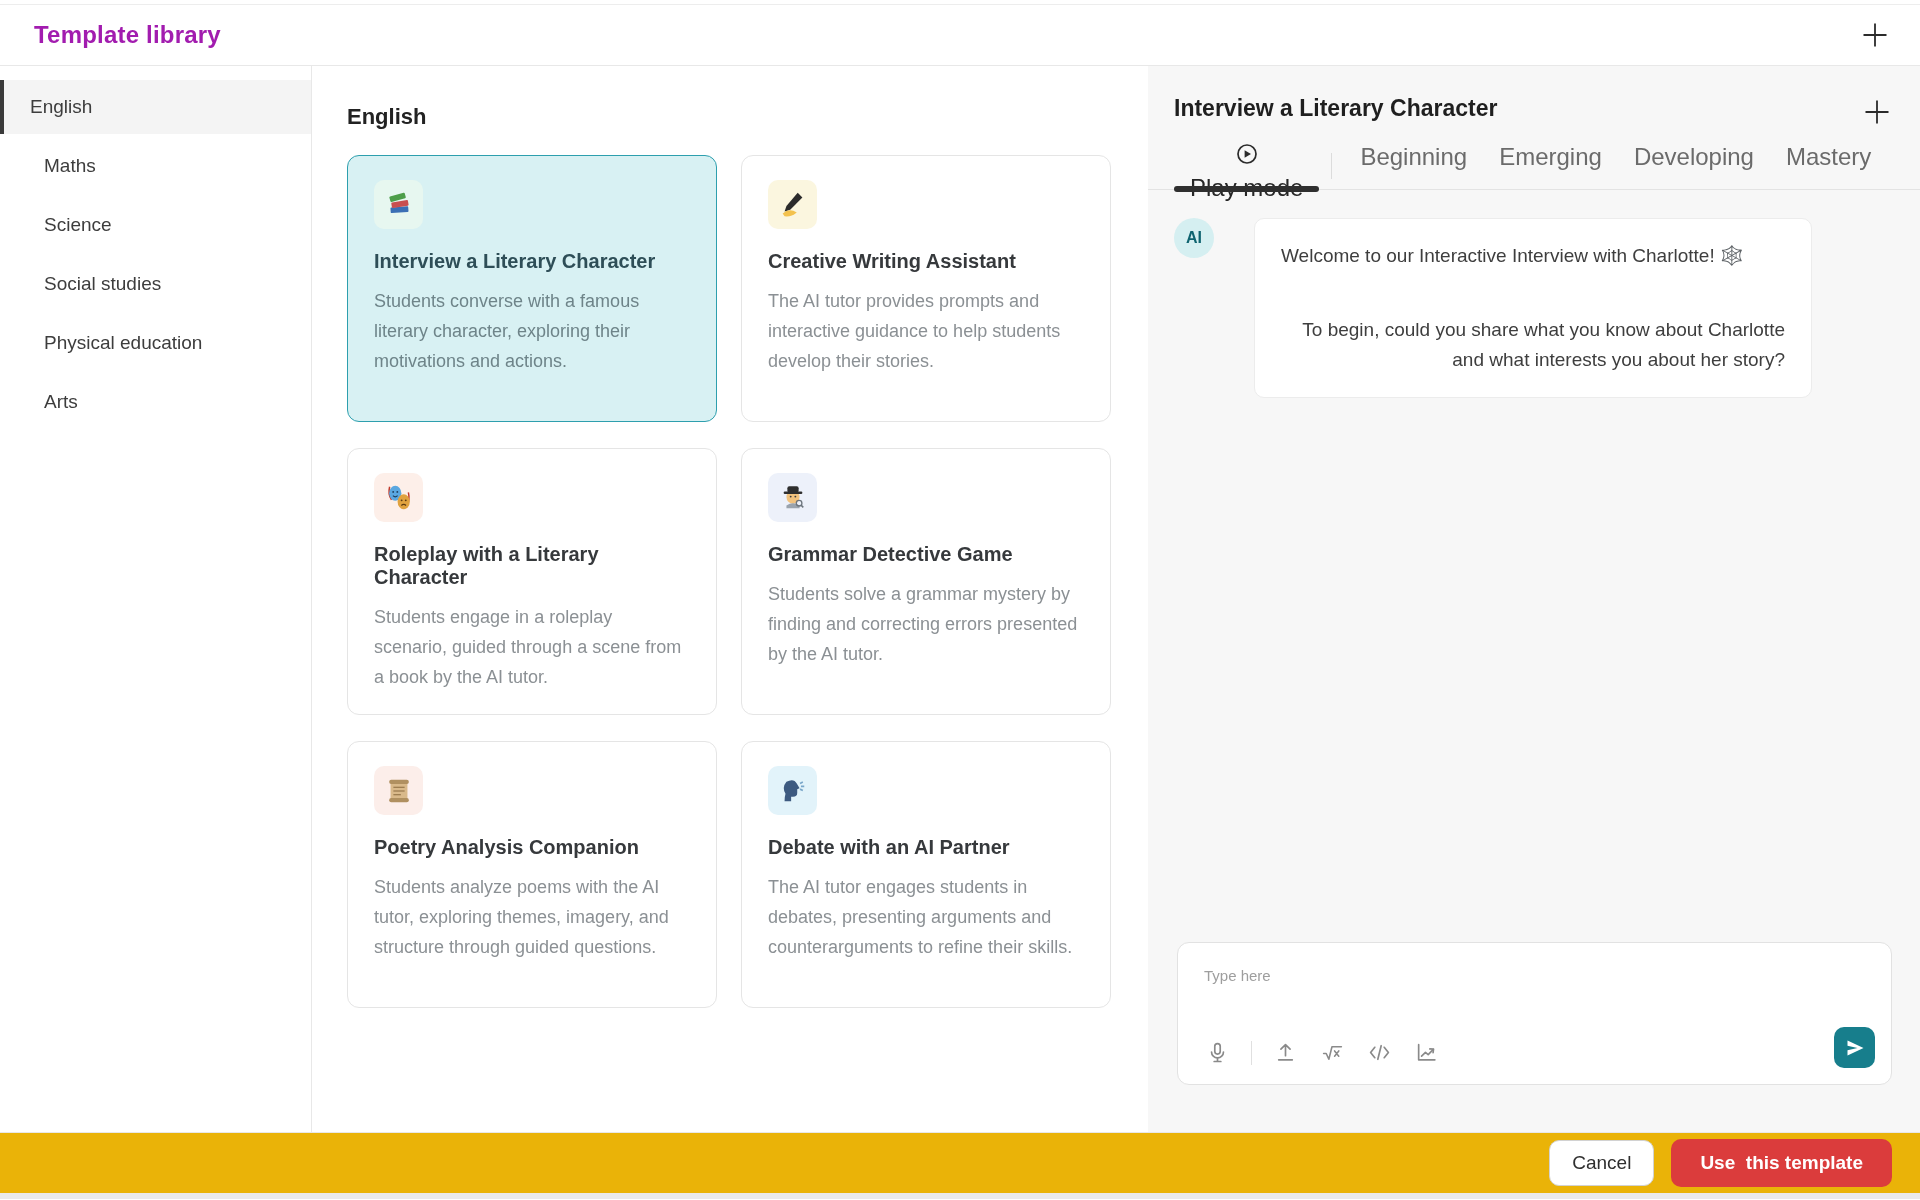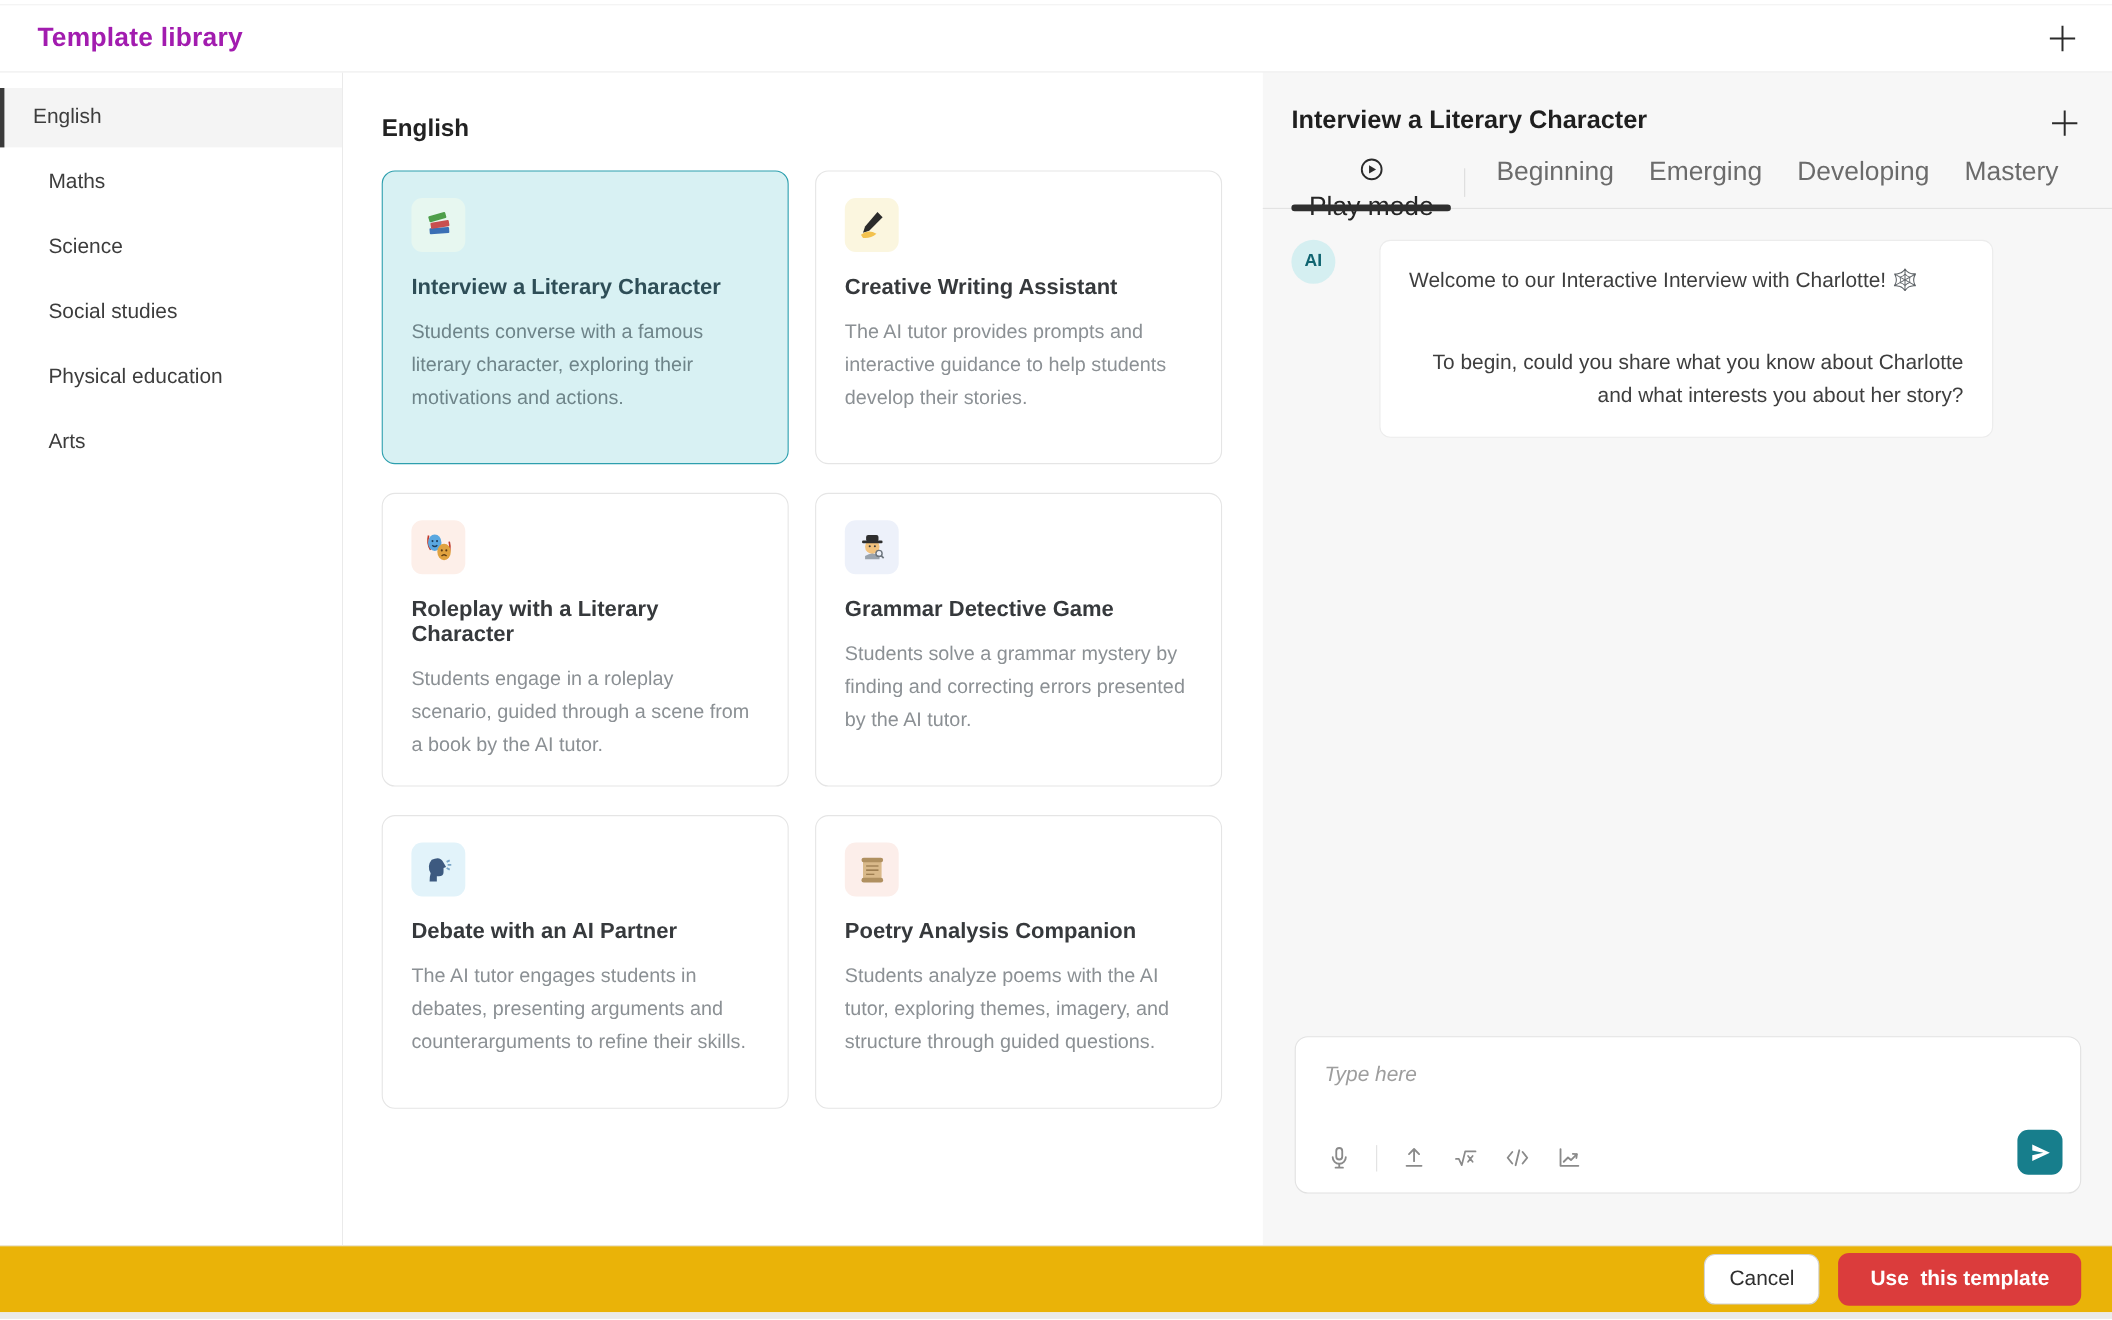--- a/index.html
+++ b/index.html
@@ -33,21 +33,21 @@
   .tab { position:relative; height:100%; display:flex; align-items:center; gap:9px; padding:0 16px; font-size:24px; color:#6b6b6b; cursor:pointer;flex-direction:column; }
   .tab.active { color:#262626; }
   .tab.active::after { content:""; position:absolute; left:0; right:0; bottom:-3px; height:6px; border-radius:3px; background:#2f2f2f; }
   .tab-divider { width:1px; height:26px; background:#dcdcdc; margin:0 12px; }
   .chat { display:flex; gap:40px; padding:28px 26px 0 26px; }
   .avatar { width:40px; height:40px; border-radius:50%; background:#d5eff1; color:#0f6470; font-size:16px; font-weight:bold; display:flex; align-items:center; justify-content:center; flex-shrink:0; }
   .bubble { width:558px; background:#fff; border:1px solid #ececec; border-radius:10px; padding:22px 26px; font-size:19px; line-height:30px; color:#3e3e3e; }
   .bubble p + p { margin-top:44px;text-align:right; }
   
   .composer { position:absolute; left:29px; right:28px; bottom:47px; height:143px; background:#fff; border:1px solid #e2e2e2; border-radius:12px; }
-  .composer textarea { width:100%; height:72px; border:none; outline:none; resize:none; background:transparent; padding:24px 26px 0 26px; font-family:"Liberation Sans", sans-serif; font-size:19px; color:#c2410c;font-style:italic; }
+  .composer textarea { width:100%; height:72px; border:none; outline:none; resize:none; background:transparent; padding:24px 26px 0 26px; font-family:"Liberation Sans", sans-serif; font-size:15px; color:#c2410c; }
   .composer textarea::placeholder { color:#9e9e9e; }
   .composer-icons { position:absolute; left:26px; bottom:18px; display:flex; align-items:center; gap:20px; }
   .composer-icons .icon-btn { color:#8a8a8a; }
   .mini-divider { width:1px; height:24px; background:#e0e0e0; }
   .send-btn { position:absolute; right:16px; bottom:16px; width:41px; height:41px; border:none; border-radius:10px; background:#177e8c; display:flex; align-items:center; justify-content:center; cursor:pointer; }
   
   .footer { height:61px; border-top:1px solid #e8e8e8; background:#eab308; display:flex; align-items:center; justify-content:flex-end; gap:17px; padding-right:28px; }
   .btn-cancel { height:46px; padding:0 22px; background:#fff; border:1px solid #d2d2d2; border-radius:10px; font-family:"Liberation Sans", sans-serif; font-size:19px; color:#2f2f2f; cursor:pointer; }
   .btn-use { height:48px; padding:0 29px; background:#db3c3c; border:none; border-radius:10px; font-family:"Liberation Sans", sans-serif; font-size:19px; font-weight:bold; color:#fff; cursor:pointer; white-space:pre; }
   .bottom-strip { height:6px; background:#eaeaea; }
@@ -149,41 +149,41 @@
               <circle cx="18.5" cy="14.5" r="1" fill="#3a3a3a"></circle>
             <circle cx="22.5" cy="21.5" r="3" fill="none" stroke="#6d757d" stroke-width="1.4"></circle>
             <path d="M24.6 23.6 L27 26" stroke="#6d757d" stroke-width="1.6"></path>
           </svg>
         </div>
         <h3>Grammar Detective Game</h3>
         <p>Students solve a grammar mystery by finding and correcting errors presented by the AI tutor.</p>
       </div>
 
       <div class="card">
-        <div class="tile" style="background:#e2f3fa">
-          <svg width="30" height="30" viewBox="0 0 32 32">
-            <path d="M9 6 Q17 2 20 8 L23 13 L20.5 14 L20.5 18 Q20.5 22 16 22 L14 22 L14 27 L7 27 Q7 22 8 19 Q4 12 9 6 Z" fill="#3d5a80"></path>
-            <path d="M23.5 8 L26.5 6.5 M24.5 11 L28 11 M23.5 14 L26.5 15.5" stroke="#79a6c9" stroke-width="1.8" fill="none"></path>
-          </svg>
-        </div>
-        <h3>Debate with an AI Partner</h3>
-        <p>The AI tutor engages students in debates, presenting arguments and counterarguments to refine their skills.</p>
-      </div>
-
-      <div class="card">
         <div class="tile" style="background:#fceeea">
           <svg width="30" height="30" viewBox="0 0 32 32">
             <rect x="7" y="7" width="18" height="18" fill="#d9b98a"></rect>
             <rect x="5.5" y="4" width="21" height="4.5" rx="2.2" fill="#b09060"></rect>
             <rect x="5.5" y="23.5" width="21" height="4.5" rx="2.2" fill="#b09060"></rect>
             <path d="M10 12 H22 M10 16 H22 M10 20 H18" stroke="#8a6b3f" stroke-width="1.1"></path>
           </svg>
         </div>
         <h3>Poetry Analysis Companion</h3>
         <p>Students analyze poems with the AI tutor, exploring themes, imagery, and structure through guided questions.</p>
+      </div>
+
+      <div class="card">
+        <div class="tile" style="background:#e2f3fa">
+          <svg width="30" height="30" viewBox="0 0 32 32">
+            <path d="M9 6 Q17 2 20 8 L23 13 L20.5 14 L20.5 18 Q20.5 22 16 22 L14 22 L14 27 L7 27 Q7 22 8 19 Q4 12 9 6 Z" fill="#3d5a80"></path>
+            <path d="M23.5 8 L26.5 6.5 M24.5 11 L28 11 M23.5 14 L26.5 15.5" stroke="#79a6c9" stroke-width="1.8" fill="none"></path>
+          </svg>
+        </div>
+        <h3>Debate with an AI Partner</h3>
+        <p>The AI tutor engages students in debates, presenting arguments and counterarguments to refine their skills.</p>
       </div>
 
     </div>
   </section>
 
   <aside class="panel">
     <div class="panel-header">
       <h2>Interview a Literary Character</h2>
       <button class="icon-btn">
         <span>

